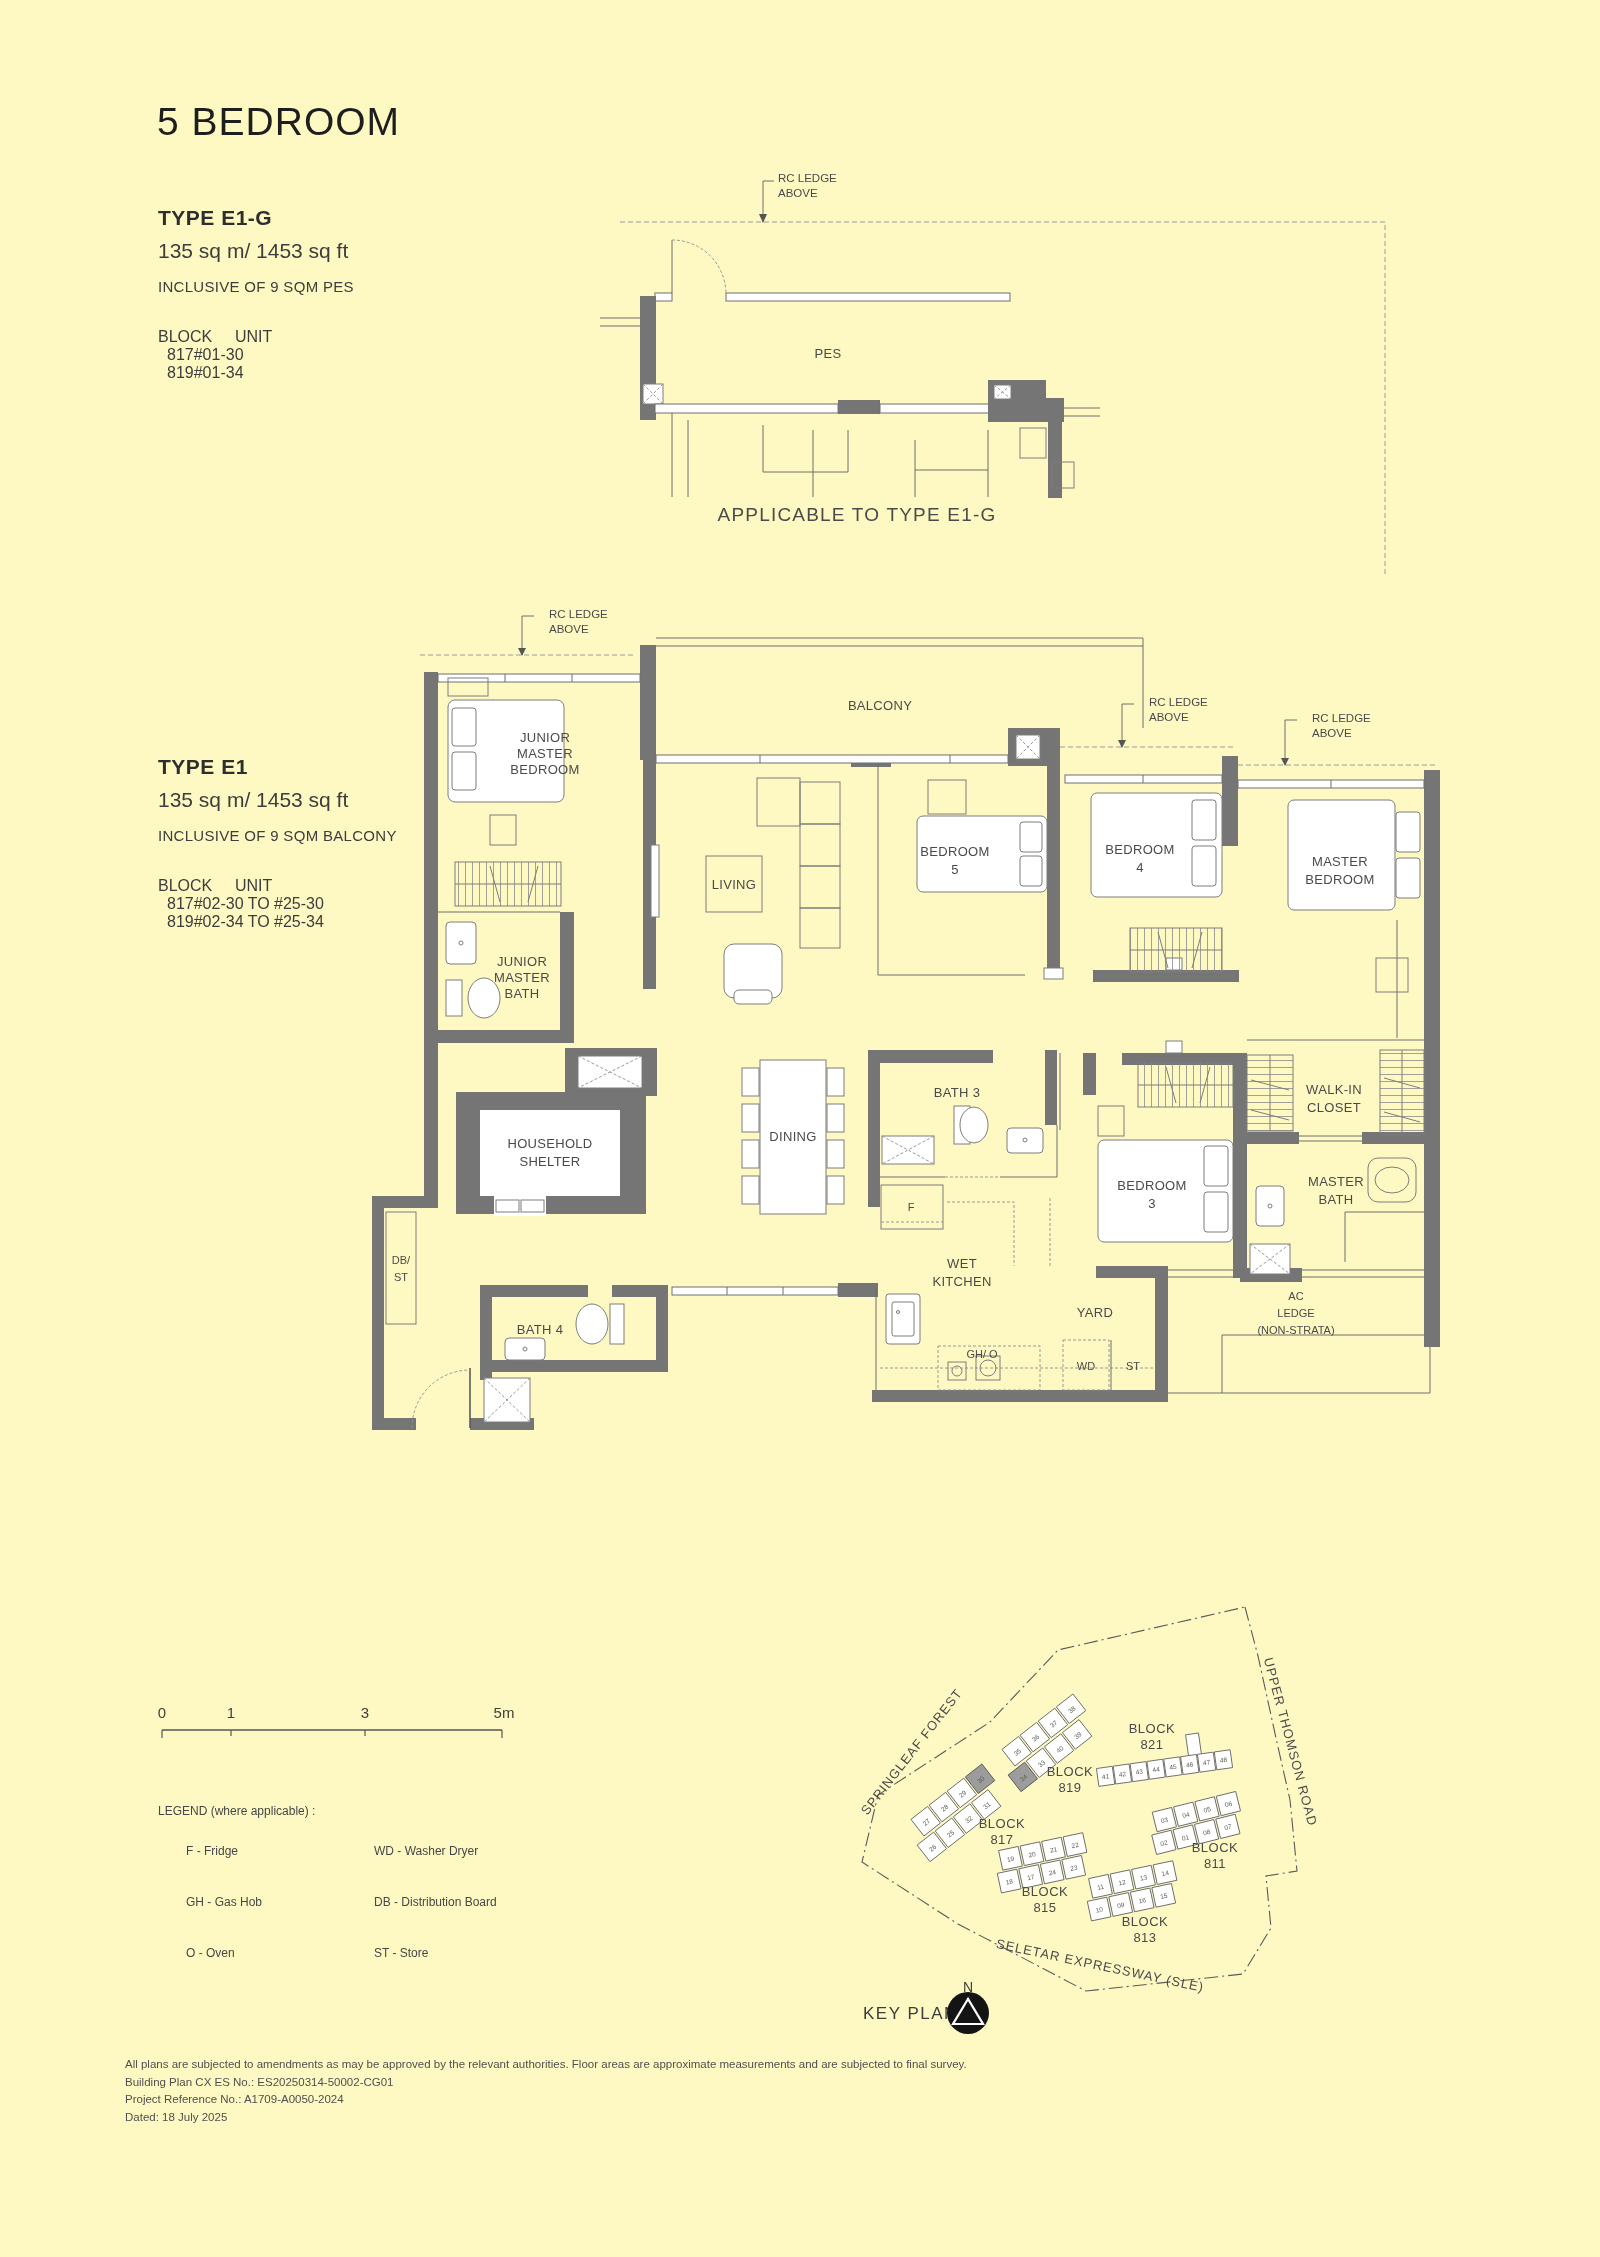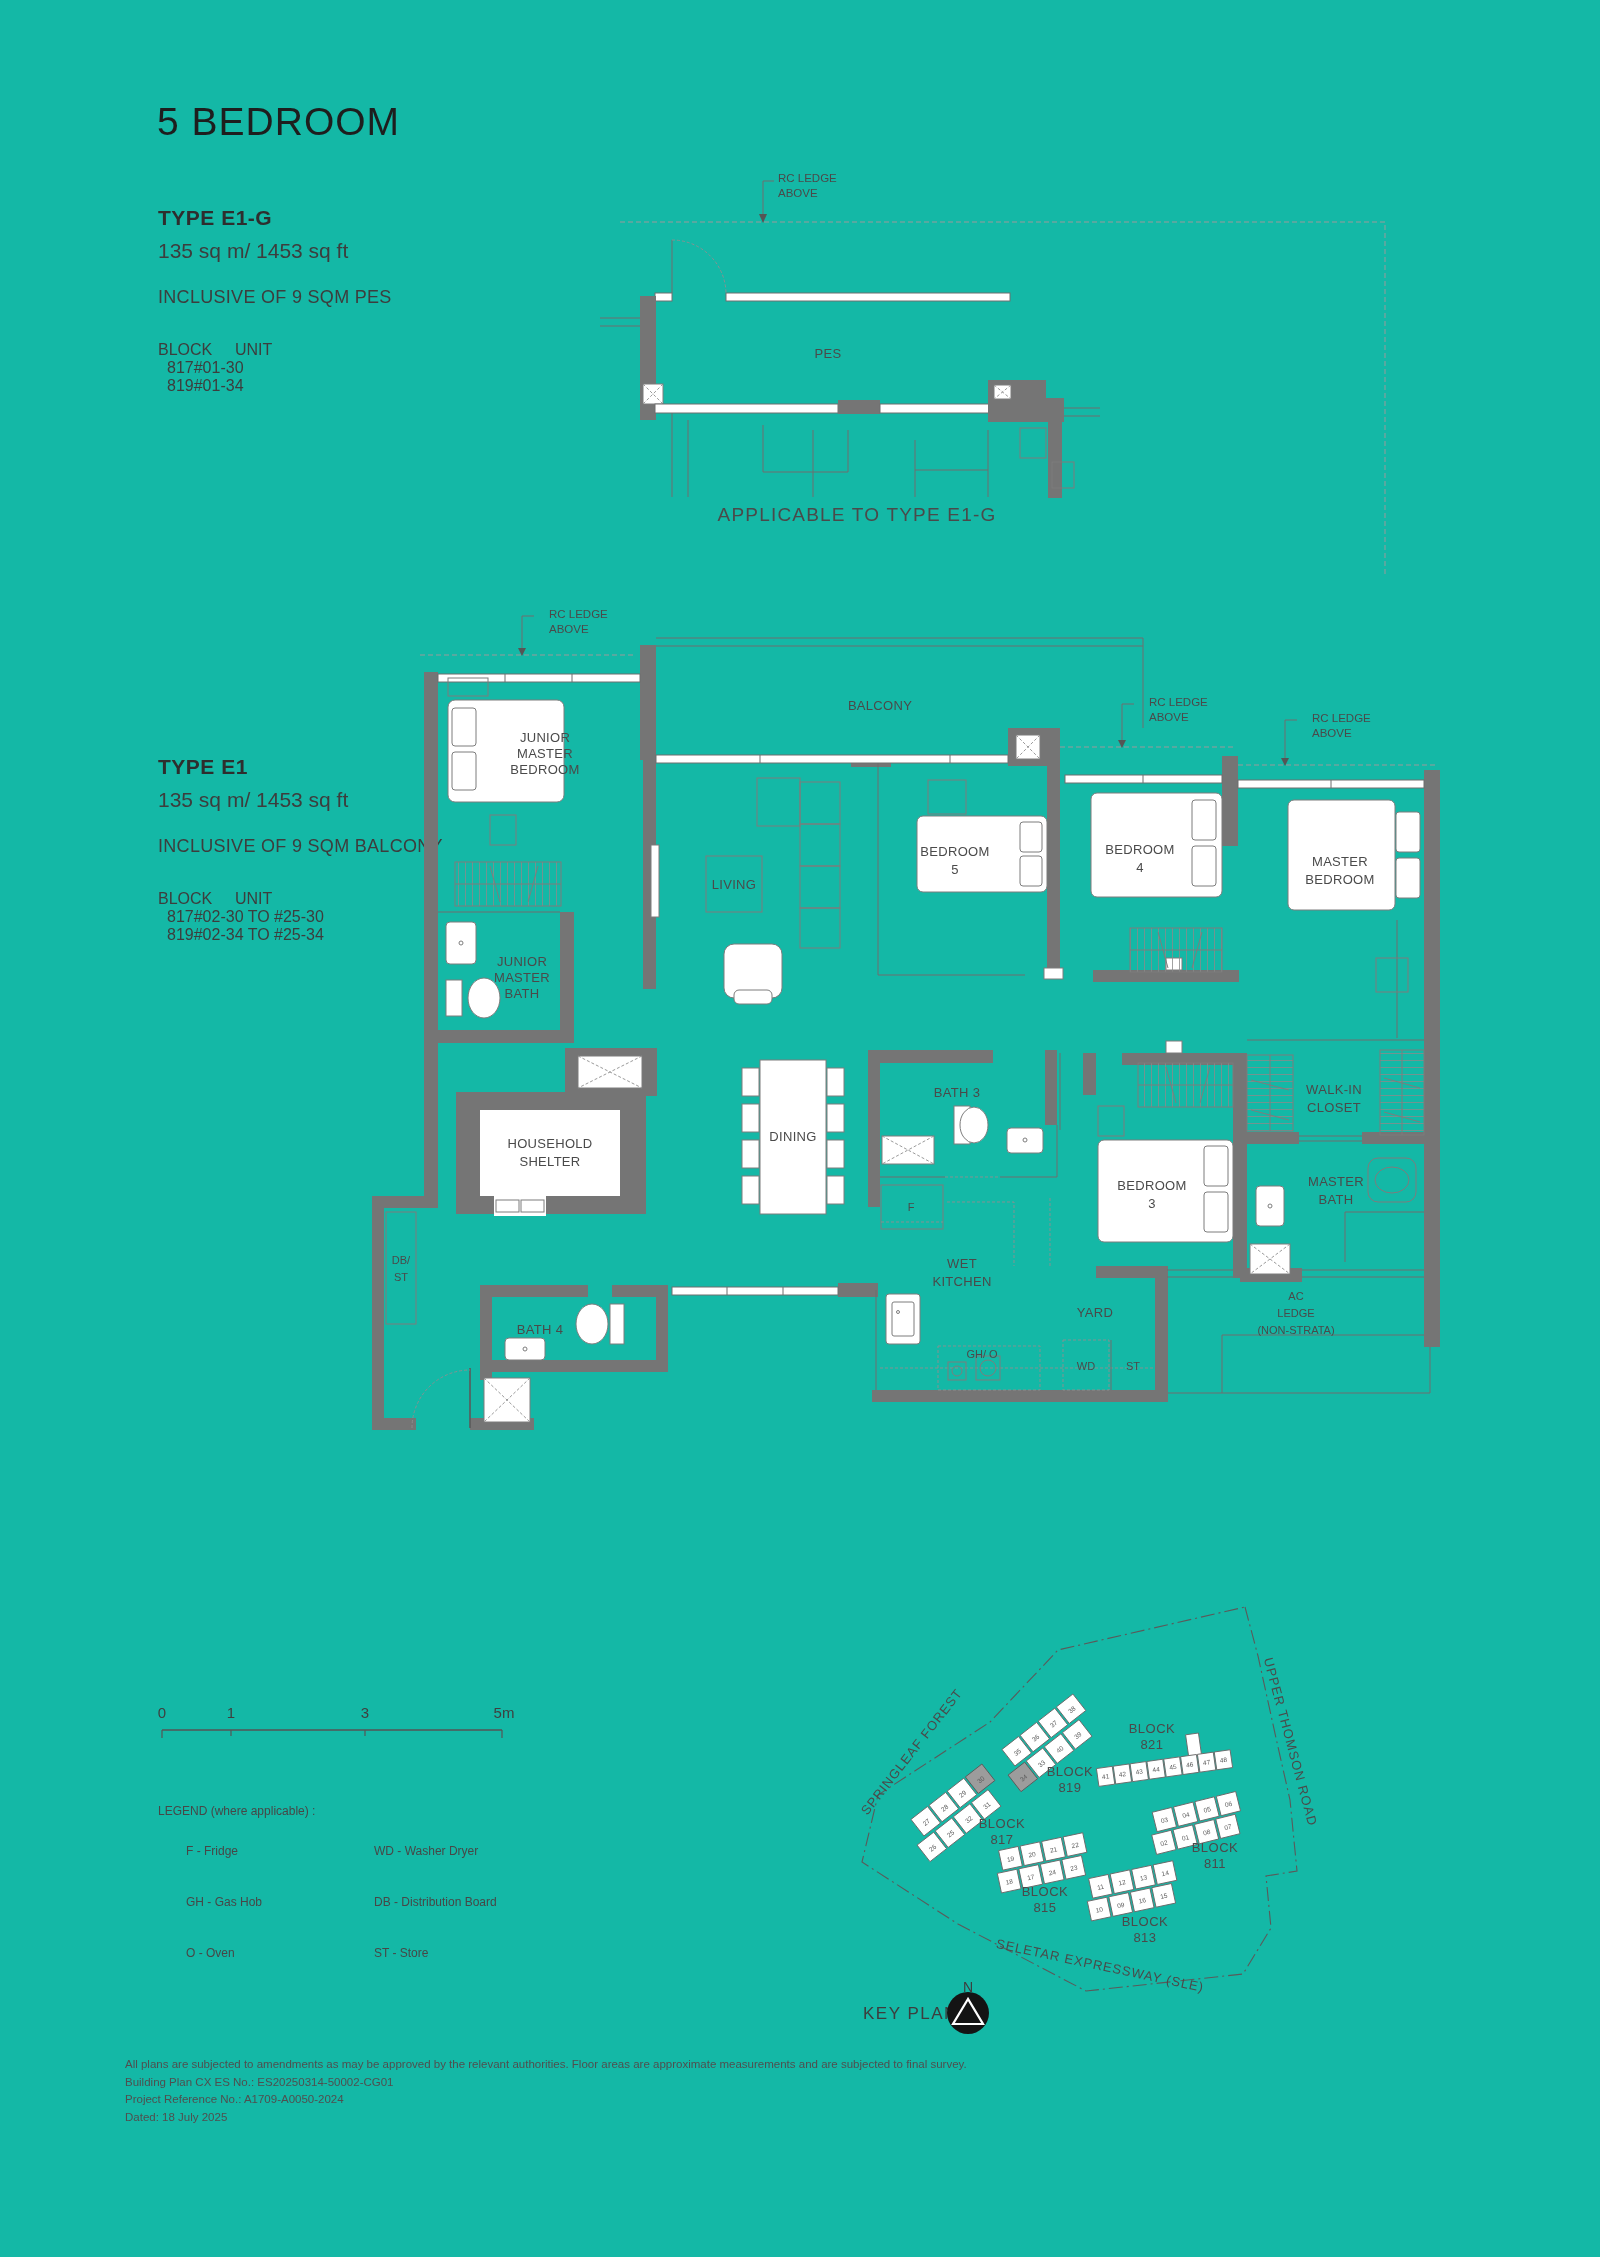--- a/index.html
+++ b/index.html
@@ -1,23 +1,23 @@
 <!DOCTYPE html>
 <html><head>
 <meta charset="utf-8">
 <style>
   html,body{margin:0;padding:0;background:#fff;}
-  .page{position:relative;width:1600px;height:2257px;background:#14b8a6;overflow:hidden;
+  .page{position:relative;width:1600px;height:2257px;background:#fef9c3;overflow:hidden;
         font-family:"Liberation Sans",sans-serif;color:#3d3d3d;}
   .abs{position:absolute;}
   .title{left:157px;top:100px;font-size:39px;letter-spacing:1px;color:#1e1e1e;font-weight:400;}
   .spec{left:158px;color:#3d3d3d;}
   .spec .tname{font-weight:bold;font-size:21px;letter-spacing:.5px;color:#2e2e2e;}
   .spec .area{font-size:21px;margin-top:9px;}
-  .spec .incl{font-size:18px;margin-top:24px;letter-spacing:.3px;}
+  .spec .incl{font-size:15px;margin-top:15px;letter-spacing:.3px;}
   .bu{margin-top:33px;font-size:16px;}
   .bu-row{font-size:16px;}
   .bu .b{display:inline-block;width:77px;}
   .bu-row .b{padding-left:9px;width:68px;}
   .legend{left:158px;top:1804px;font-size:12px;color:#474747;}
   .legend .lg-title{margin-bottom:26px;}
   .lg-grid{display:grid;grid-template-columns:188px auto;row-gap:37px;margin-left:28px;}
   .footer{left:125px;top:2056px;font-size:11.5px;line-height:17.5px;color:#4f4f4f;}
   svg{position:absolute;overflow:visible;}
   svg text{font-family:"Liberation Sans",sans-serif;}

